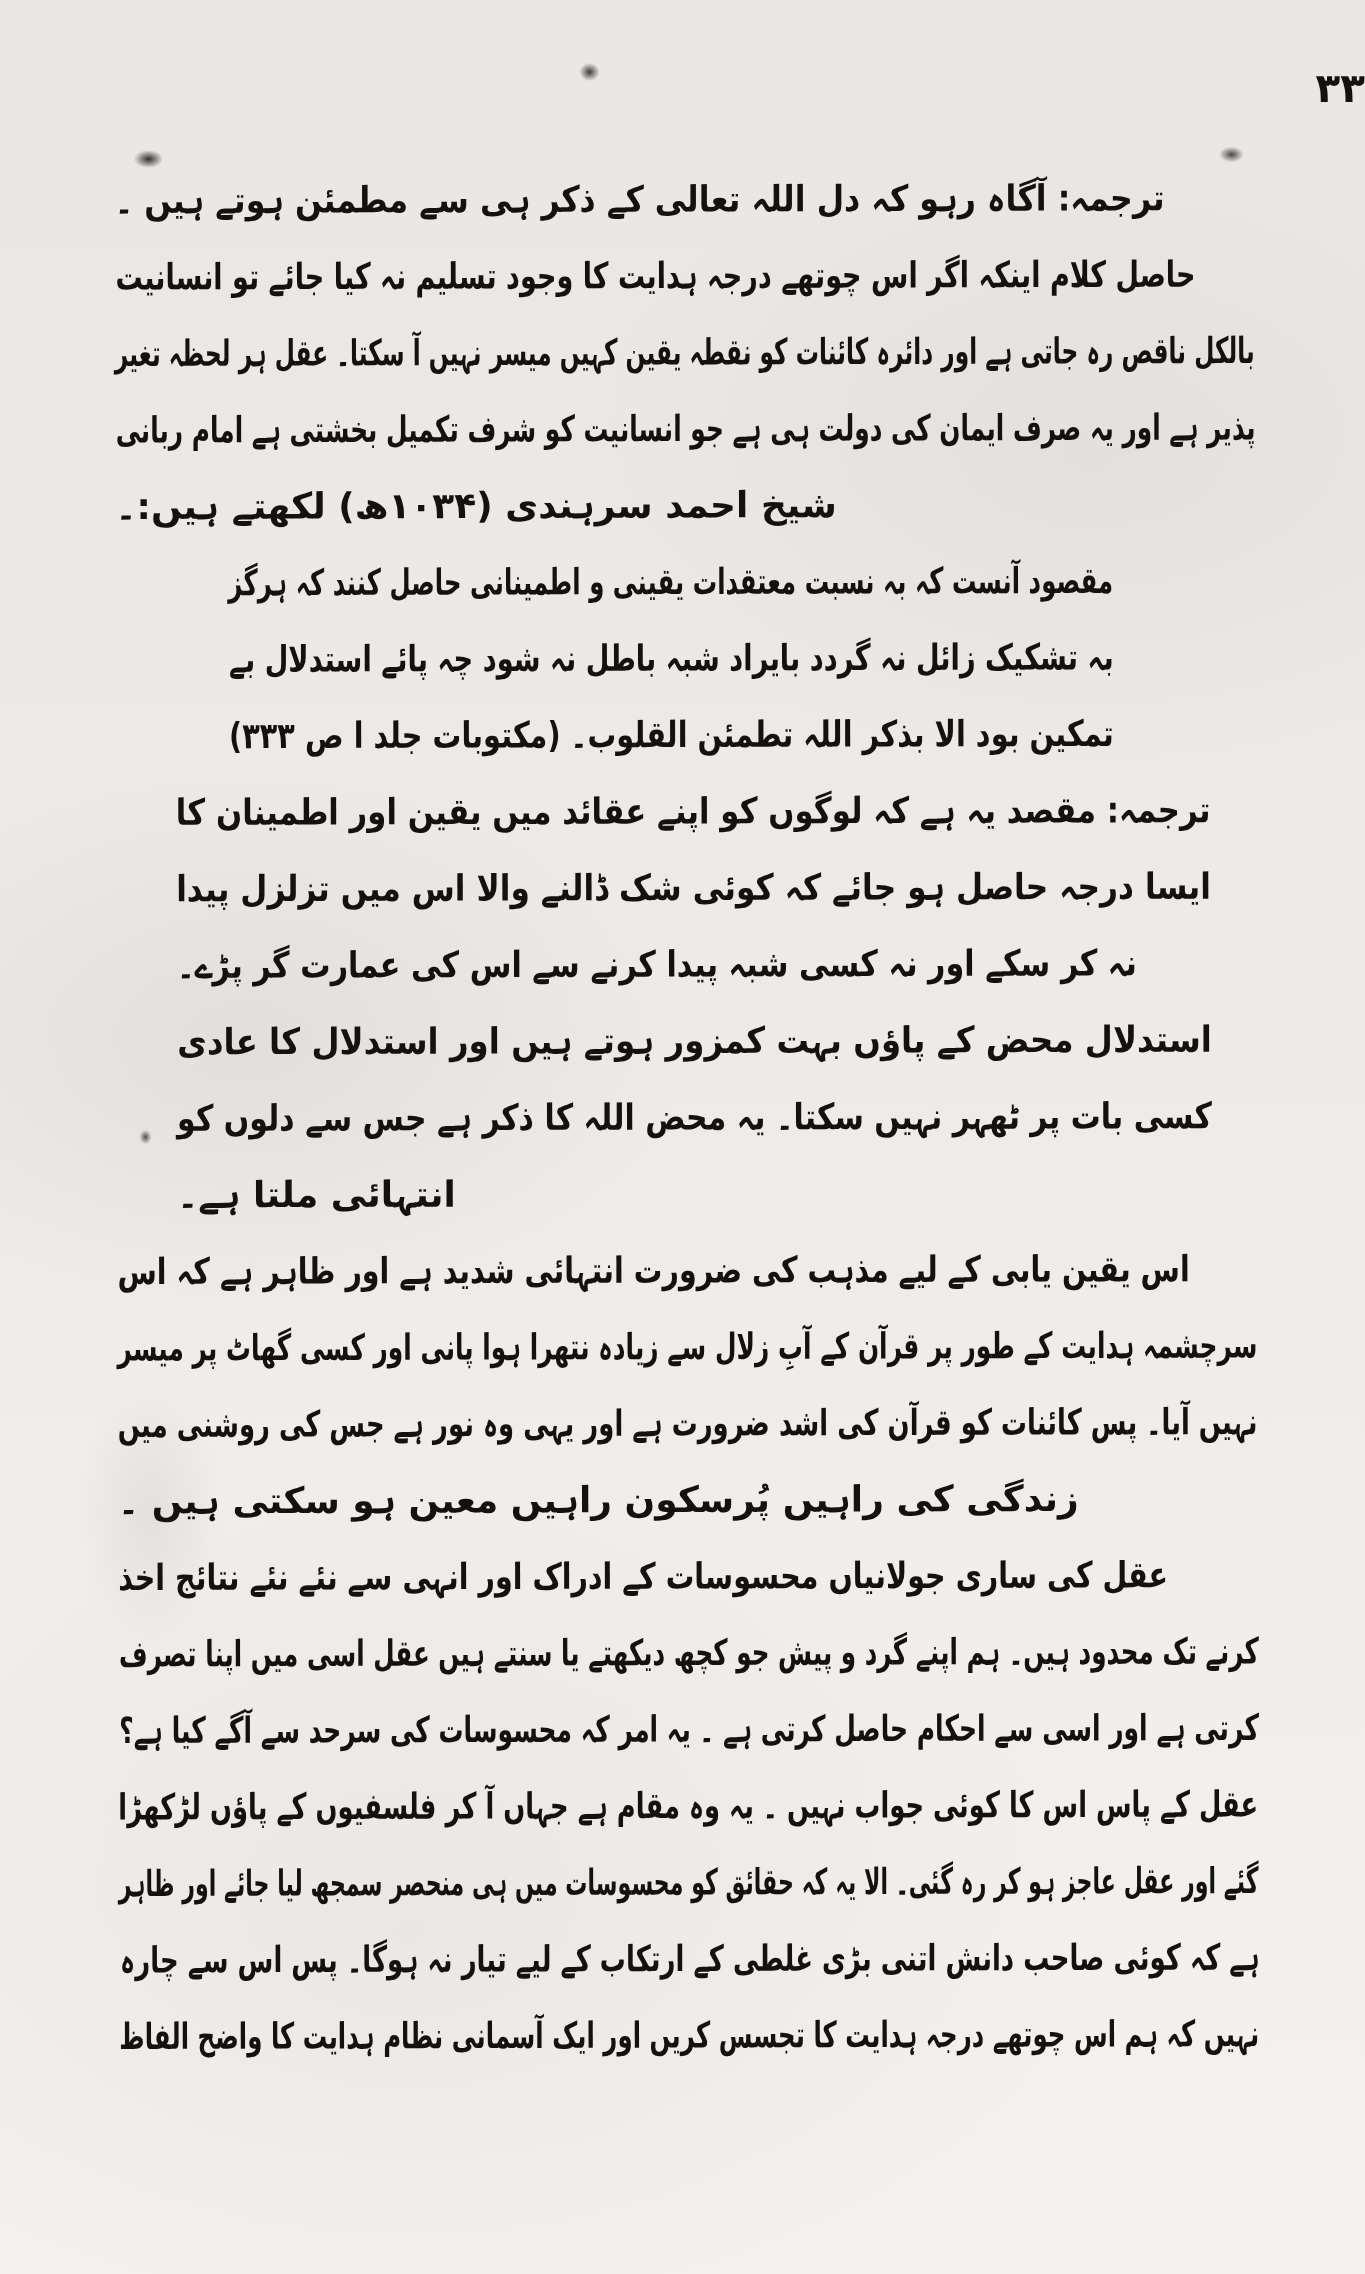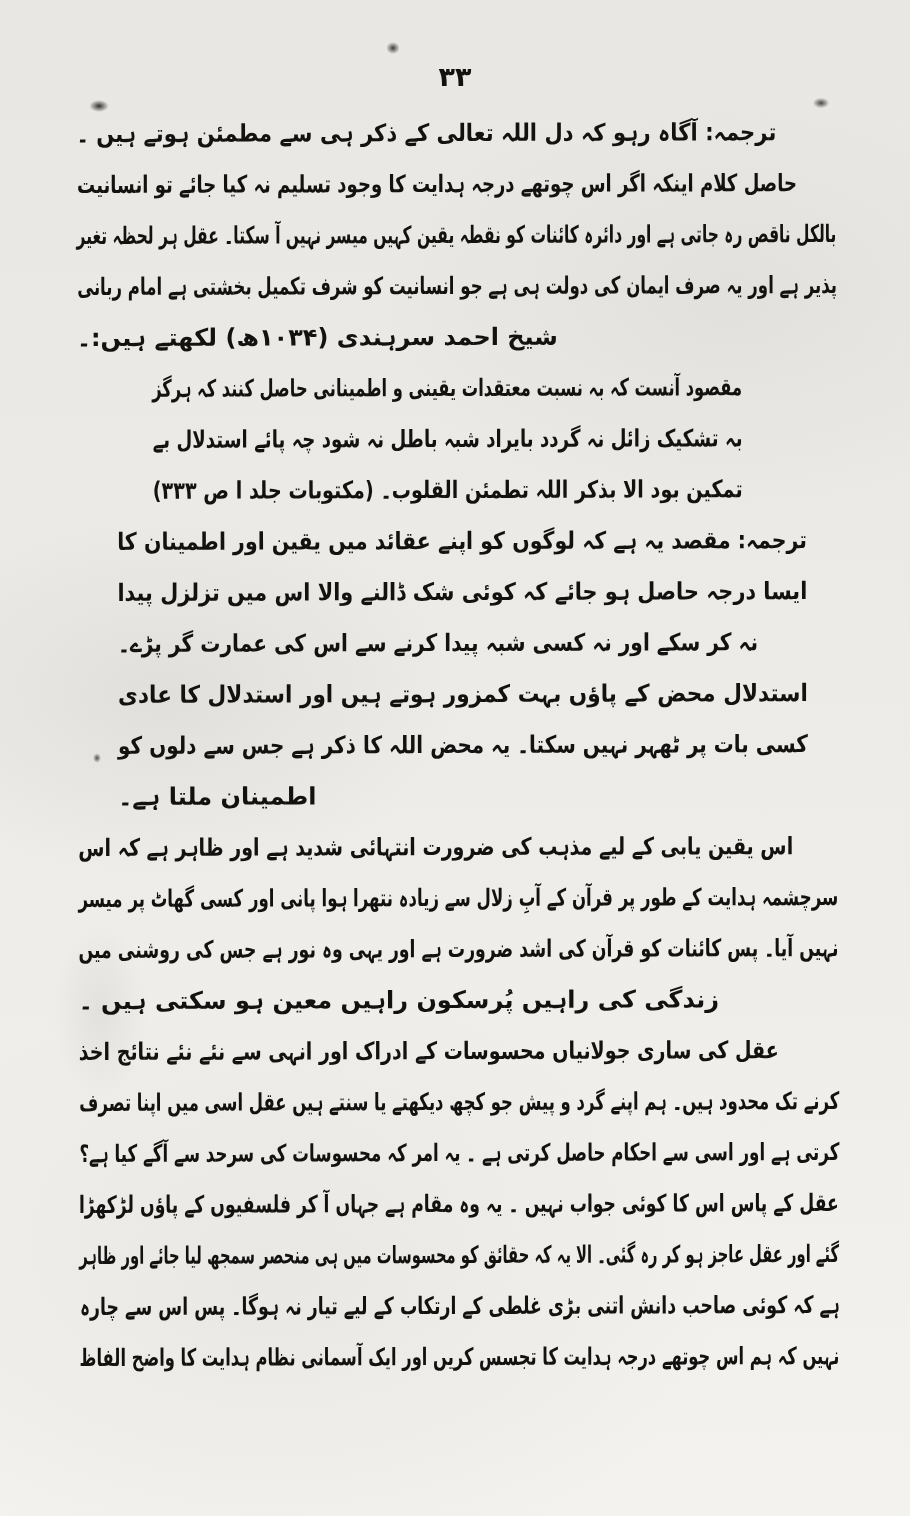--- a/index.html
+++ b/index.html
@@ -14,24 +14,23 @@
     overflow:hidden;
     background:
       radial-gradient(ellipse 420px 260px at 18% 46%, rgba(120,118,112,0.10), rgba(0,0,0,0) 70%),
       radial-gradient(ellipse 500px 300px at 80% 20%, rgba(130,128,120,0.08), rgba(0,0,0,0) 70%),
       radial-gradient(ellipse 600px 400px at 30% 85%, rgba(125,122,115,0.07), rgba(0,0,0,0) 75%),
       linear-gradient(180deg,#e9e7e3 0%, #edebe7 45%, #f3f2ef 100%);
     color:#141210;
   }
   .page-num{
     position:absolute;top:44px;left:0;right:0;
-    text-align:center;
+    text-align:right;
     font-size:27px;font-weight:bold;
     letter-spacing:2px;
-    margin-top:17px;
   }
   .textcol{
     position:absolute;top:108px;left:78px;right:72px;
     direction:rtl;
     transform:rotate(-0.15deg);
     font-size:24px;font-weight:bold;
   }
   .line{
     height:51px;line-height:51px;
     white-space:nowrap;
@@ -92,21 +91,21 @@
       <div class="line j"><span class="txt" style="transform: scaleX(0.757923);">بہ تشکیک زائل نہ گردد بایراد شبہ باطل نہ شود چہ پائے استدلال بے</span></div>
       <div class="line r"><span class="txt" style="transform: scaleX(0.799029);">تمکین بود الا بذکر اللہ تطمئن القلوب۔ (مکتوبات جلد ا ص ۳۳۳)</span></div>
     </div>
 
     <div class="block btj">
       <div class="line r"><span class="txt" style="transform: scaleX(0.854285);">ترجمہ: مقصد یہ ہے کہ لوگوں کو اپنے عقائد میں یقین اور اطمینان کا</span></div>
       <div class="line j"><span class="txt" style="transform: scaleX(0.868106);">ایسا درجہ حاصل ہو جائے کہ کوئی شک ڈالنے والا اس میں تزلزل پیدا</span></div>
       <div class="line r ir50"><span class="txt" style="transform: scaleX(0.84063);">نہ کر سکے اور نہ کسی شبہ پیدا کرنے سے اس کی عمارت گر پڑے۔</span></div>
       <div class="line j"><span class="txt" style="transform: scaleX(0.900501);">استدلال محض کے پاؤں بہت کمزور ہوتے ہیں اور استدلال کا عادی</span></div>
       <div class="line j"><span class="txt" style="transform: scaleX(0.83226);">کسی بات پر ٹھہر نہیں سکتا۔ یہ محض اللہ کا ذکر ہے جس سے دلوں کو</span></div>
-      <div class="line l"><span class="txt">اطمینان ملتا ہے۔</span></div>
+      <div class="line l"><span class="txt">انتہائی ملتا ہے۔</span></div>
     </div>
 
     <div class="block">
       <div class="line r ir45"><span class="txt" style="transform: scaleX(0.793544);">اس یقین یابی کے لیے مذہب کی ضرورت انتہائی شدید ہے اور ظاہر ہے کہ اس</span></div>
       <div class="line j"><span class="txt" style="transform: scaleX(0.690906);">سرچشمہ ہدایت کے طور پر قرآن کے آبِ زلال سے زیادہ نتھرا ہوا پانی اور کسی گھاٹ پر میسر</span></div>
       <div class="line j"><span class="txt" style="transform: scaleX(0.719715);">نہیں آیا۔ پس کائنات کو قرآن کی اشد ضرورت ہے اور یہی وہ نور ہے جس کی روشنی میں</span></div>
       <div class="line l"><span class="txt">زندگی کی راہیں پُرسکون راہیں معین ہو سکتی ہیں ۔</span></div>
     </div>
 
     <div class="block">

